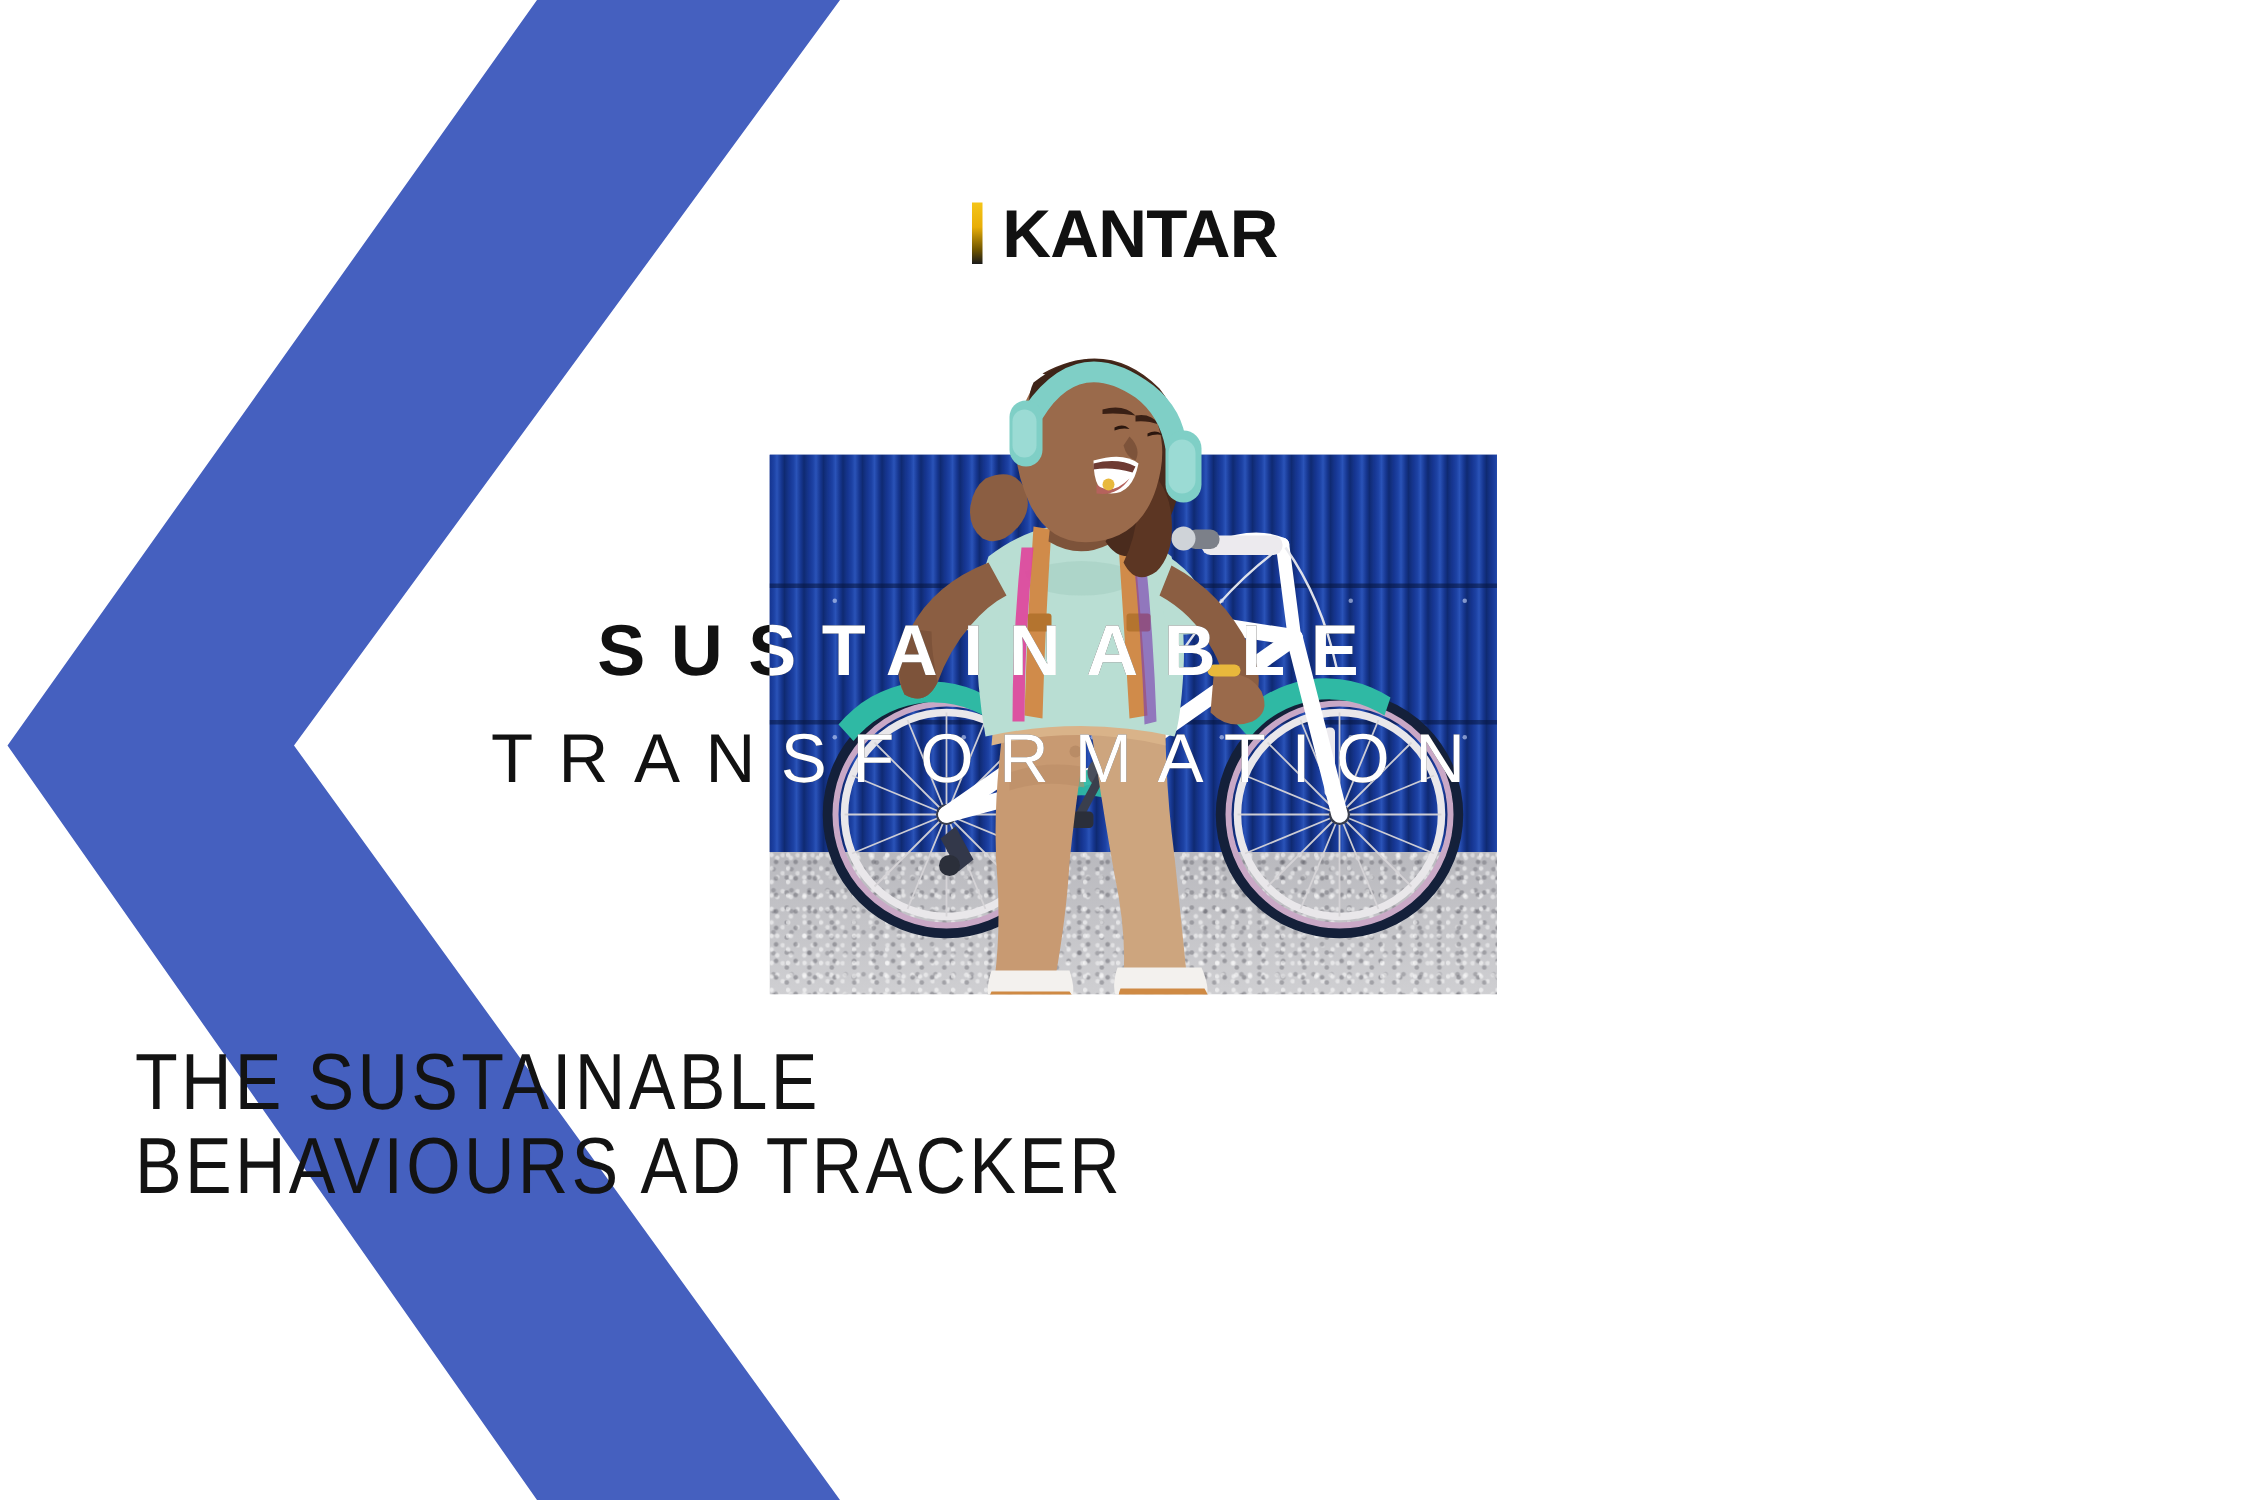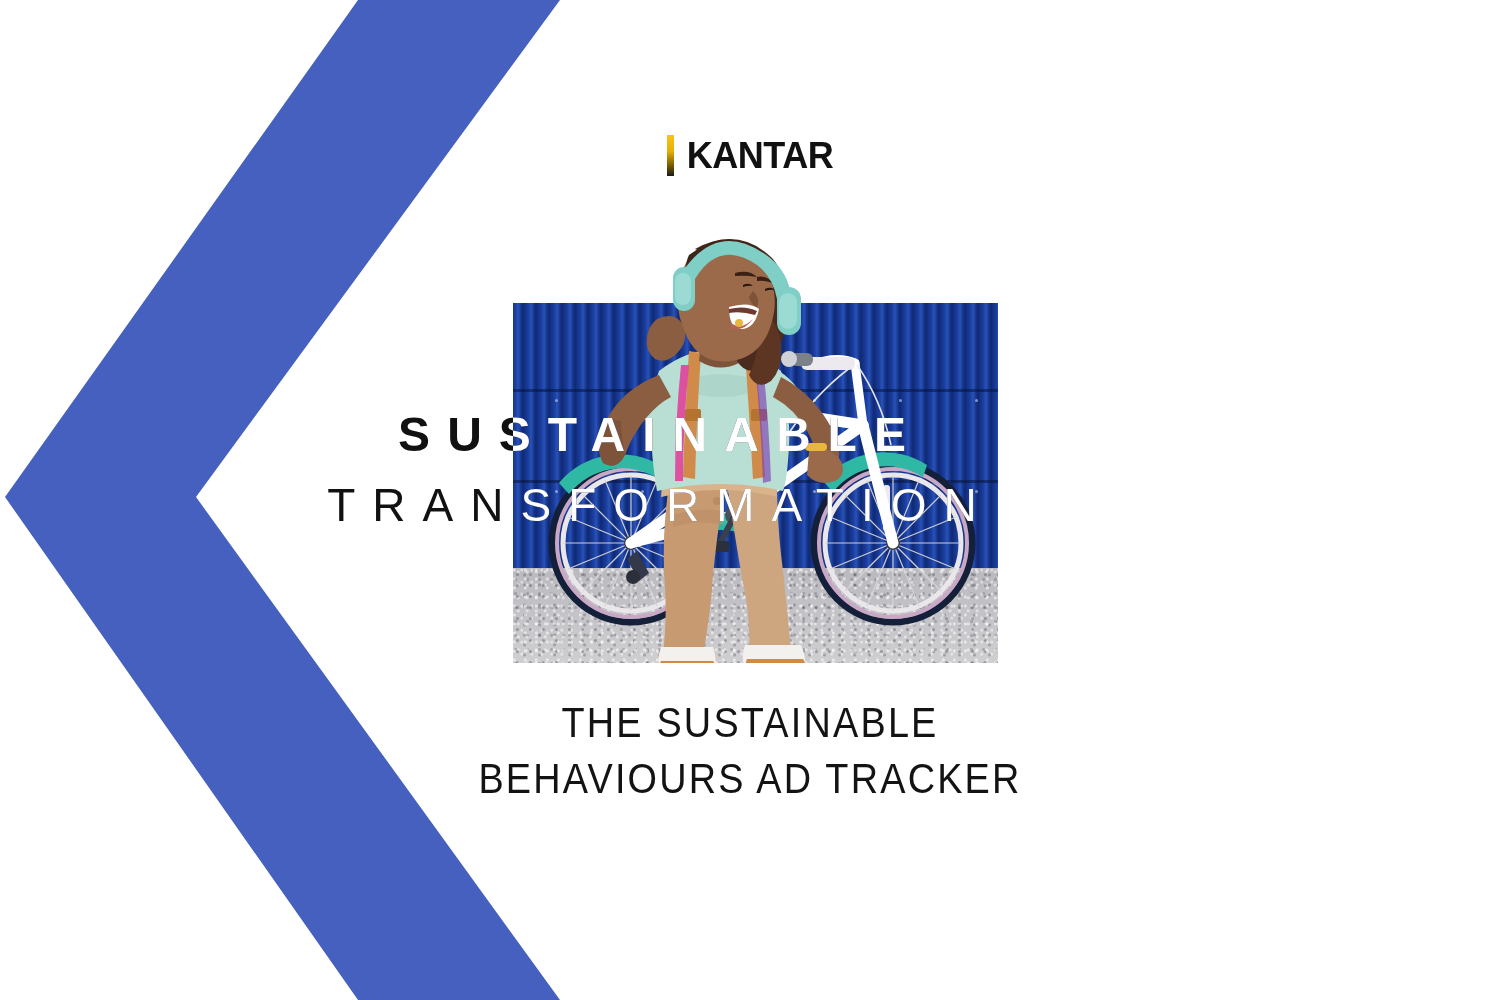--- a/index.html
+++ b/index.html
@@ -12,21 +12,21 @@
   
   .chevron{position:absolute;left:0;top:0;width:560px;height:1000px;}
 
   
   .logo{position:absolute;left:0;top:131px;width:1500px;height:48px;
         display:flex;align-items:center;justify-content:center;}
   .logo-wrap{display:flex;align-items:center;height:44px;}
   .logo-k-bar{width:7px;height:41px;
         background:linear-gradient(to bottom,#f5c518 0%,#e8ae07 40%,#6b5200 78%,#1a1a1a 100%);}
   .logo-text{font-family:"Liberation Sans","DejaVu Sans",sans-serif;
-        font-size:36px;font-weight:700;color:#111111;letter-spacing:-0.5px;
+        font-size:45px;font-weight:700;color:#111111;letter-spacing:-0.5px;
         line-height:41px;margin-left:13px;}
 
   
   .photo-block{position:absolute;left:513px;top:215px;width:485px;height:448px;}
   .photo-panel{position:absolute;left:0;top:88px;width:485px;height:360px;overflow:hidden;}
   .wall{position:absolute;left:0;top:0;width:485px;height:265px;
         background:
           repeating-linear-gradient(to right,
             #15348f 0px,#1d42a4 3px,#2a53b8 5px,#16368f 8px,#0f2a72 10px,#16368f 13px),
           linear-gradient(to bottom,#1a3c99 0%,#16368f 55%,#102a6e 100%);}
@@ -61,22 +61,22 @@
   .hl-2{top:481px;font-size:46px;font-weight:300;letter-spacing:17px;
         text-indent:17px;line-height:48px;}
   
   .hl-clip{position:absolute;left:513px;top:303px;width:485px;height:360px;
         overflow:hidden;}
   .hl-clip .hl-inner{position:absolute;left:-513px;top:-303px;
         width:1500px;height:1000px;}
   .hl-clip .hl-line{color:#ffffff;}
 
   
-  .subtitle{position:absolute;left:0;top:694px;width:1500px;text-align:center;
-        color:#131313;font-size:43px;font-weight:400;letter-spacing:2.5px;
+  .subtitle{position:absolute;left:0;top:694px;width:1500px;text-align:left;
+        color:#131313;font-size:53px;font-weight:400;letter-spacing:2.5px;
         line-height:56px;}
   .subtitle div{white-space:nowrap;transform:scaleX(.88);transform-origin:center;}
 </style>
 </head>
 <body>
 
 <div id="stage" style="background: rgb(255, 255, 255);">
 
   <svg class="chevron" viewBox="0 0 560 1000" preserveAspectRatio="none">
     <polygon id="chev-shape" points="358,0 560,0 196,497 560,1000 358,1000 5,497" fill="#4560bf"></polygon>

